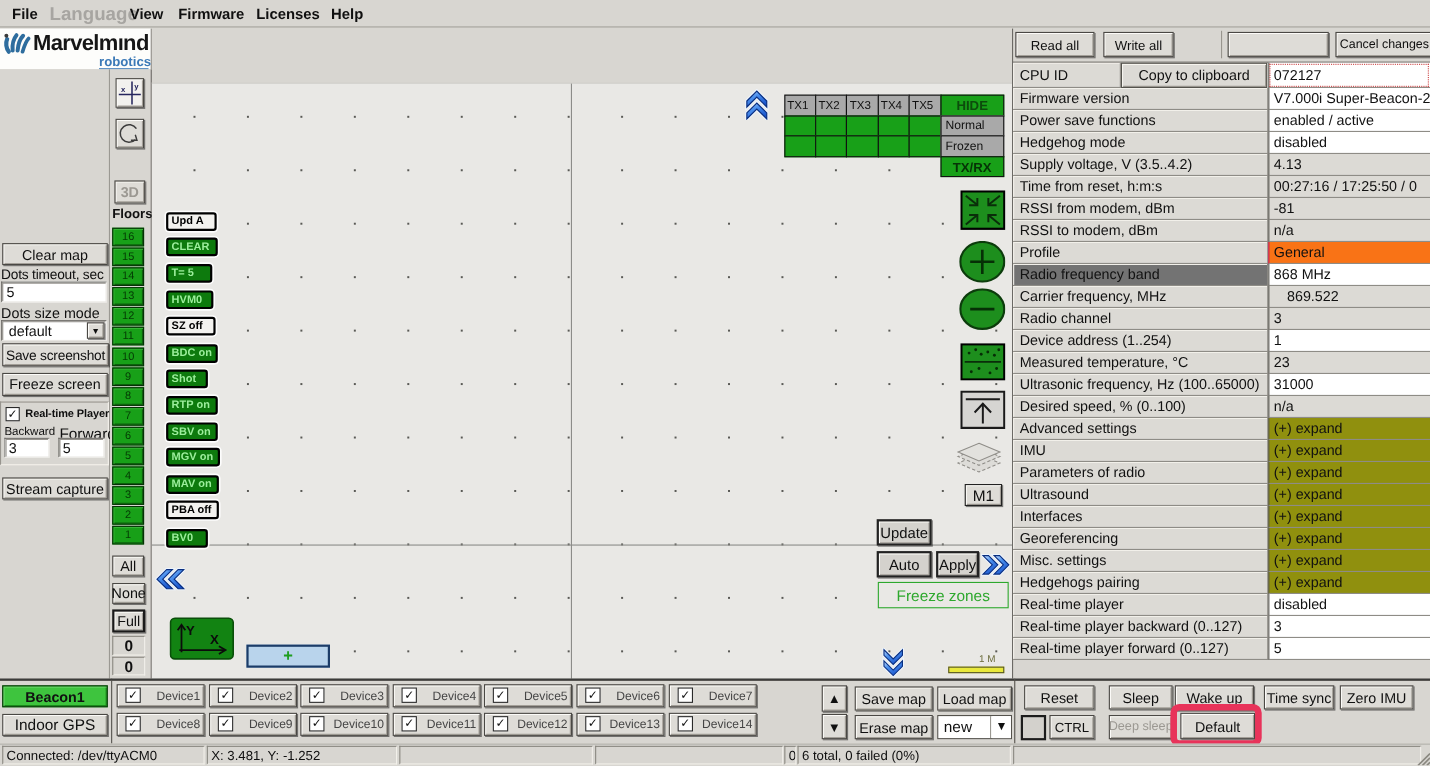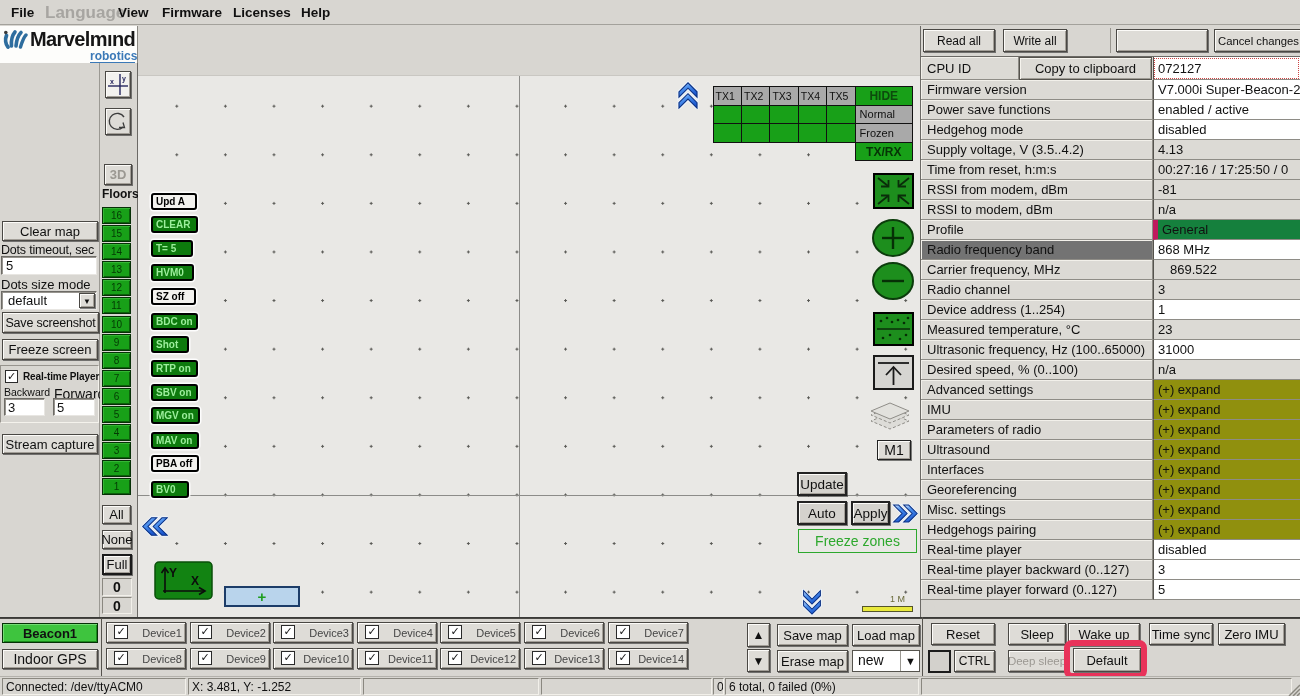--- a/index.html
+++ b/index.html
@@ -272,21 +272,21 @@
 <div class="abs" style="left:1153px;top:120px;width:147px;height:20px;background:#ffffff;border-bottom:1px solid #8e8c86;border-left:1px solid #55534d;font-size:13px;display:flex;align-items:center;padding-left:4px;white-space:nowrap;overflow:hidden">disabled</div>
 <div class="abs" style="left:921px;top:140px;width:232px;height:20px;background:#dcdad5;border-bottom:1px solid #8e8c86;border-right:1px solid #8e8c86;box-shadow:inset 1px 1px 0 #f2f0ea;font-size:13px;display:flex;align-items:center;padding-left:6px;white-space:nowrap;overflow:hidden">Supply voltage, V (3.5..4.2)</div>
 <div class="abs" style="left:1153px;top:140px;width:147px;height:20px;background:#dcdad5;border-bottom:1px solid #8e8c86;border-left:1px solid #55534d;font-size:13px;display:flex;align-items:center;padding-left:4px;white-space:nowrap;overflow:hidden">4.13</div>
 <div class="abs" style="left:921px;top:160px;width:232px;height:20px;background:#dcdad5;border-bottom:1px solid #8e8c86;border-right:1px solid #8e8c86;box-shadow:inset 1px 1px 0 #f2f0ea;font-size:13px;display:flex;align-items:center;padding-left:6px;white-space:nowrap;overflow:hidden">Time from reset, h:m:s</div>
 <div class="abs" style="left:1153px;top:160px;width:147px;height:20px;background:#dcdad5;border-bottom:1px solid #8e8c86;border-left:1px solid #55534d;font-size:13px;display:flex;align-items:center;padding-left:4px;white-space:nowrap;overflow:hidden">00:27:16 / 17:25:50 / 0</div>
 <div class="abs" style="left:921px;top:180px;width:232px;height:20px;background:#dcdad5;border-bottom:1px solid #8e8c86;border-right:1px solid #8e8c86;box-shadow:inset 1px 1px 0 #f2f0ea;font-size:13px;display:flex;align-items:center;padding-left:6px;white-space:nowrap;overflow:hidden">RSSI from modem, dBm</div>
 <div class="abs" style="left:1153px;top:180px;width:147px;height:20px;background:#dcdad5;border-bottom:1px solid #8e8c86;border-left:1px solid #55534d;font-size:13px;display:flex;align-items:center;padding-left:4px;white-space:nowrap;overflow:hidden">-81</div>
 <div class="abs" style="left:921px;top:200px;width:232px;height:20px;background:#dcdad5;border-bottom:1px solid #8e8c86;border-right:1px solid #8e8c86;box-shadow:inset 1px 1px 0 #f2f0ea;font-size:13px;display:flex;align-items:center;padding-left:6px;white-space:nowrap;overflow:hidden">RSSI to modem, dBm</div>
 <div class="abs" style="left:1153px;top:200px;width:147px;height:20px;background:#dcdad5;border-bottom:1px solid #8e8c86;border-left:1px solid #55534d;font-size:13px;display:flex;align-items:center;padding-left:4px;white-space:nowrap;overflow:hidden">n/a</div>
 <div class="abs" style="left:921px;top:220px;width:232px;height:20px;background:#dcdad5;border-bottom:1px solid #8e8c86;border-right:1px solid #8e8c86;box-shadow:inset 1px 1px 0 #f2f0ea;font-size:13px;display:flex;align-items:center;padding-left:6px;white-space:nowrap;overflow:hidden">Profile</div>
-<div class="abs" style="left:1153px;top:220px;width:147px;height:20px;background:#15803d;border-bottom:1px solid #8e8c86;border-left:5px solid #be185d;font-size:13px;display:flex;align-items:center;padding-left:4px;white-space:nowrap;overflow:hidden">General</div>
+<div class="abs" style="left:1153px;top:220px;width:147px;height:20px;background:#f97316;border-bottom:1px solid #8e8c86;border-left:1px solid #be185d;font-size:13px;display:flex;align-items:center;padding-left:4px;white-space:nowrap;overflow:hidden">General</div>
 <div class="abs" style="left:921px;top:240px;width:232px;height:20px;background:#737373;border-bottom:1px solid #8e8c86;border-right:1px solid #8e8c86;box-shadow:inset 1px 1px 0 #f2f0ea;font-size:13px;display:flex;align-items:center;padding-left:6px;white-space:nowrap;overflow:hidden">Radio frequency band</div>
 <div class="abs" style="left:1153px;top:240px;width:147px;height:20px;background:#ffffff;border-bottom:1px solid #8e8c86;border-left:1px solid #55534d;font-size:13px;display:flex;align-items:center;padding-left:4px;white-space:nowrap;overflow:hidden">868 MHz</div>
 <div class="abs" style="left:921px;top:260px;width:232px;height:20px;background:#dcdad5;border-bottom:1px solid #8e8c86;border-right:1px solid #8e8c86;box-shadow:inset 1px 1px 0 #f2f0ea;font-size:13px;display:flex;align-items:center;padding-left:6px;white-space:nowrap;overflow:hidden">Carrier frequency, MHz</div>
 <div class="abs" style="left:1153px;top:260px;width:147px;height:20px;background:#dcdad5;border-bottom:1px solid #8e8c86;border-left:1px solid #55534d;font-size:13px;display:flex;align-items:center;padding-left:16px;white-space:nowrap;overflow:hidden">869.522</div>
 <div class="abs" style="left:921px;top:280px;width:232px;height:20px;background:#dcdad5;border-bottom:1px solid #8e8c86;border-right:1px solid #8e8c86;box-shadow:inset 1px 1px 0 #f2f0ea;font-size:13px;display:flex;align-items:center;padding-left:6px;white-space:nowrap;overflow:hidden">Radio channel</div>
 <div class="abs" style="left:1153px;top:280px;width:147px;height:20px;background:#dcdad5;border-bottom:1px solid #8e8c86;border-left:1px solid #55534d;font-size:13px;display:flex;align-items:center;padding-left:4px;white-space:nowrap;overflow:hidden">3</div>
 <div class="abs" style="left:921px;top:300px;width:232px;height:20px;background:#dcdad5;border-bottom:1px solid #8e8c86;border-right:1px solid #8e8c86;box-shadow:inset 1px 1px 0 #f2f0ea;font-size:13px;display:flex;align-items:center;padding-left:6px;white-space:nowrap;overflow:hidden">Device address (1..254)</div>
 <div class="abs" style="left:1153px;top:300px;width:147px;height:20px;background:#ffffff;border-bottom:1px solid #8e8c86;border-left:1px solid #55534d;font-size:13px;display:flex;align-items:center;padding-left:4px;white-space:nowrap;overflow:hidden">1</div>
 <div class="abs" style="left:921px;top:320px;width:232px;height:20px;background:#dcdad5;border-bottom:1px solid #8e8c86;border-right:1px solid #8e8c86;box-shadow:inset 1px 1px 0 #f2f0ea;font-size:13px;display:flex;align-items:center;padding-left:6px;white-space:nowrap;overflow:hidden">Measured temperature, °C</div>
 <div class="abs" style="left:1153px;top:320px;width:147px;height:20px;background:#dcdad5;border-bottom:1px solid #8e8c86;border-left:1px solid #55534d;font-size:13px;display:flex;align-items:center;padding-left:4px;white-space:nowrap;overflow:hidden">23</div>

